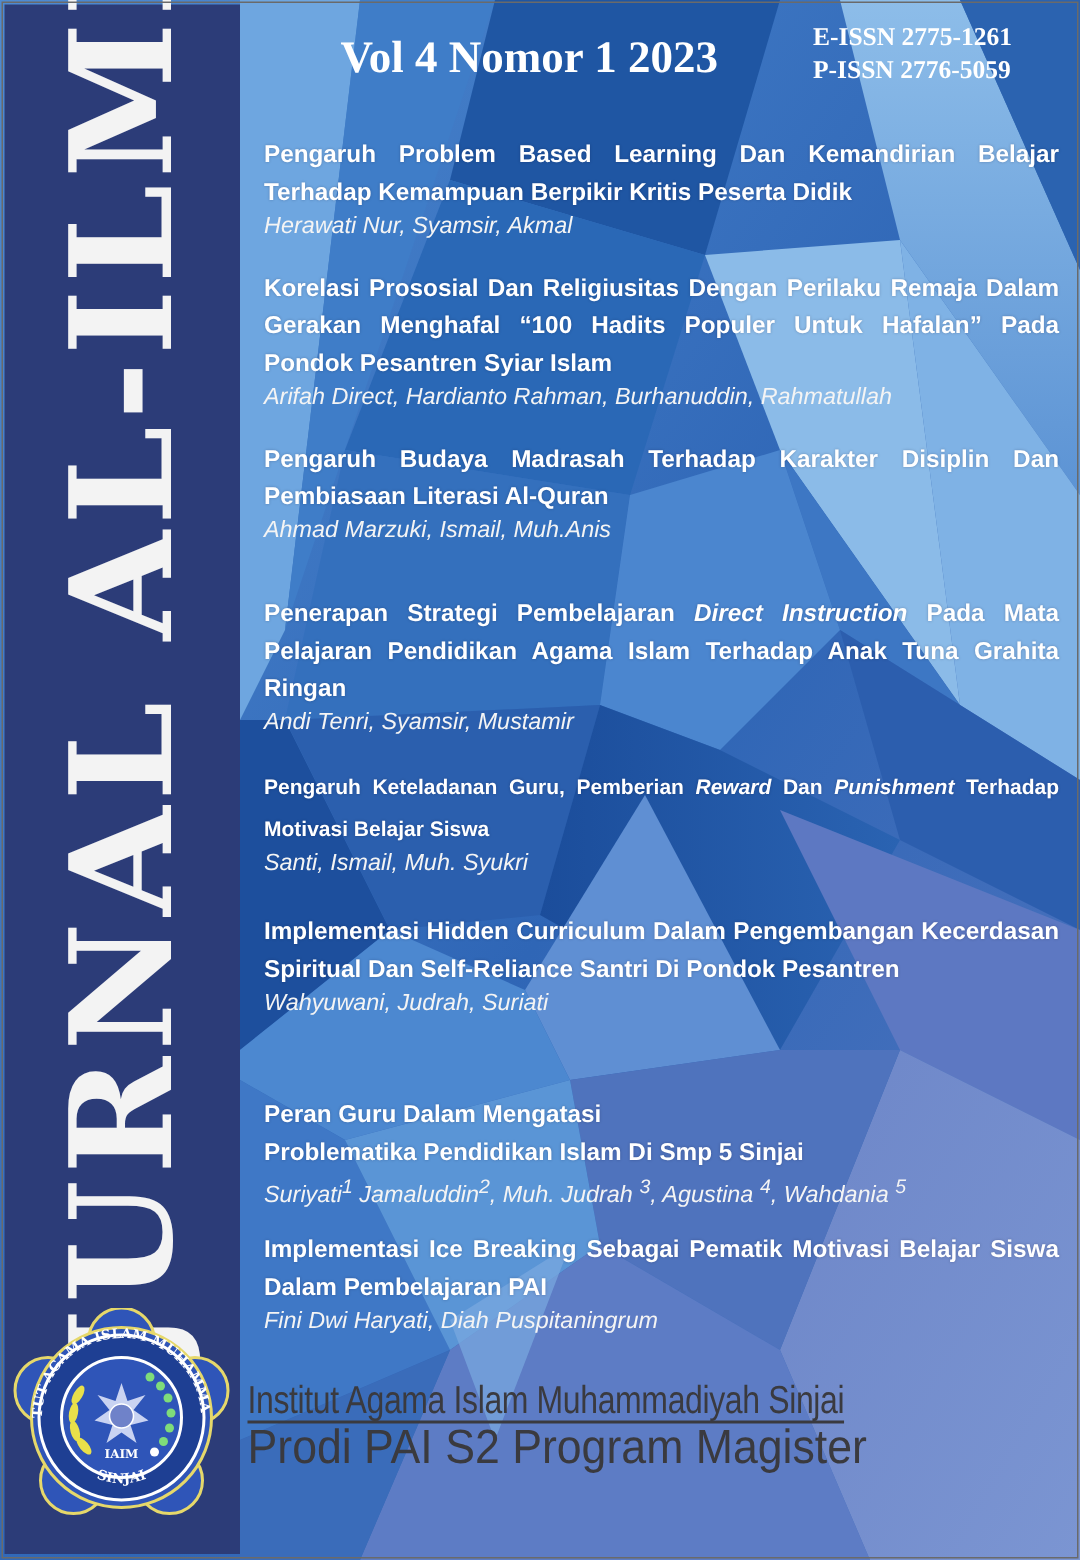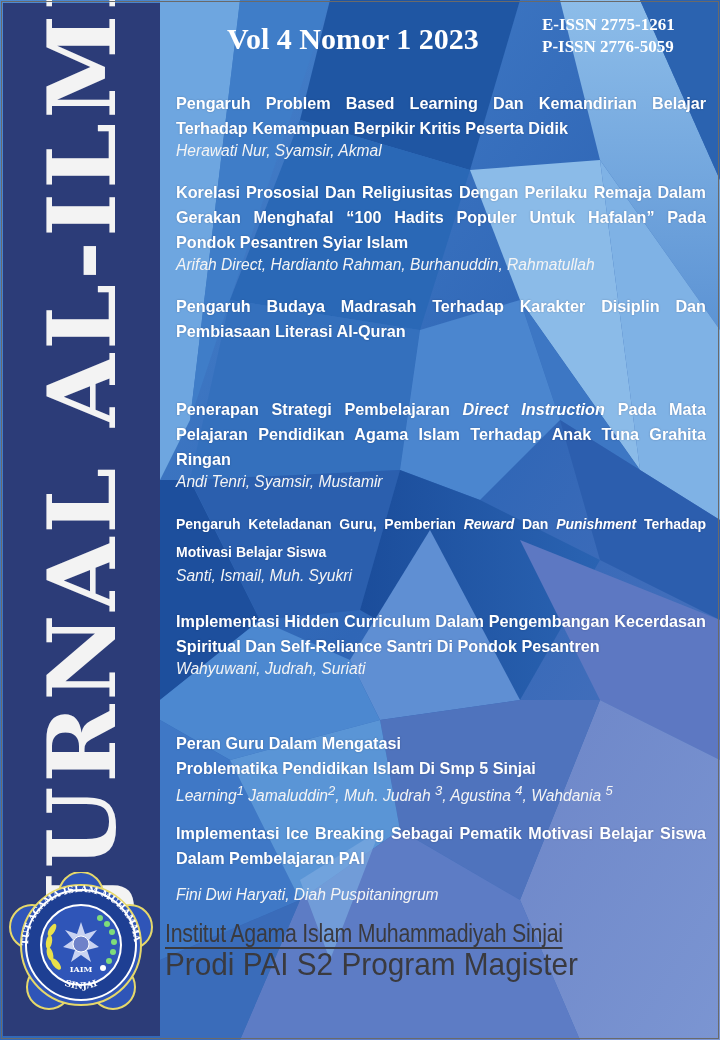--- a/index.html
+++ b/index.html
@@ -98,20 +98,21 @@
       <div class="a-authors">Herawati Nur, Syamsir, Akmal</div>
     </div>
 
     <div class="article" style="top:180px">
       <div class="a-title">Korelasi Prososial Dan Religiusitas Dengan Perilaku Remaja Dalam Gerakan Menghafal “100 Hadits Populer Untuk Hafalan” Pada Pondok Pesantren Syiar Islam</div>
       <div class="a-authors">Arifah Direct, Hardianto Rahman, Burhanuddin, Rahmatullah</div>
     </div>
 
     <div class="article" style="top:294px">
       <div class="a-title">Pengaruh Budaya Madrasah Terhadap Karakter Disiplin Dan Pembiasaan Literasi Al-Quran</div>
+      <div class="a-authors">Ahmad Marzuki, Ismail, Muh.Anis</div>
     </div>
 
     <div class="article" style="top:397px">
       <div class="a-title"><span>Penerapan Strategi Pembelajaran </span><em>Direct Instruction</em><span> Pada Mata Pelajaran Pendidikan Agama Islam Terhadap Anak Tuna Grahita Ringan</span></div>
       <div class="a-authors">Andi Tenri, Syamsir, Mustamir</div>
     </div>
 
     <div class="article" style="top:510px">
       <div class="a-title big"><span>Pengaruh Keteladanan Guru, Pemberian </span><em>Reward</em><span> Dan </span><em>Punishment</em><span> Terhadap Motivasi Belajar Siswa</span></div>
       <div class="a-authors">Santi, Ismail, Muh. Syukri</div>
@@ -120,26 +121,26 @@
     <div class="article" style="top:609px">
       <div class="a-title">Implementasi Hidden Curriculum Dalam Pengembangan Kecerdasan Spiritual Dan Self-Reliance Santri Di Pondok Pesantren</div>
       <div class="a-authors">Wahyuwani, Judrah, Suriati</div>
     </div>
 
     <div class="article" style="top:731px">
       <div class="a-title">
         <div>Peran Guru Dalam Mengatasi</div>
         <div>Problematika Pendidikan Islam Di Smp 5 Sinjai</div>
       </div>
-      <div class="a-authors"><span>Learning</span><sup>1</sup><span> Jamaluddin</span><sup>2</sup><span>, Muh. Judrah </span><sup>3</sup><span>, Agustina </span><sup>4</sup><span>, Wahdania </span><sup>5</sup></div>
+      <div class="a-authors"><span>Suriyati</span><sup>1</sup><span> Jamaluddin</span><sup>2</sup><span>, Muh. Judrah </span><sup>3</sup><span>, Agustina </span><sup>4</sup><span>, Wahdania </span><sup>5</sup></div>
     </div>
 
     <div class="article" style="top:821px">
       <div class="a-title">Implementasi Ice Breaking Sebagai Pematik Motivasi Belajar Siswa Dalam Pembelajaran PAI</div>
-      <div class="a-authors" style="margin-top:14px">Fini Dwi Haryati, Diah Puspitaningrum</div>
+      <div class="a-authors" style="">Fini Dwi Haryati, Diah Puspitaningrum</div>
     </div>
   </div>
 
   <div class="inst">
     <div class="inst-1">Institut Agama Islam Muhammadiyah Sinjai</div>
     <div class="inst-2">Prodi PAI S2 Program Magister</div>
   </div>
 
   <svg class="logo" viewBox="0 0 146 146">
     <defs>

